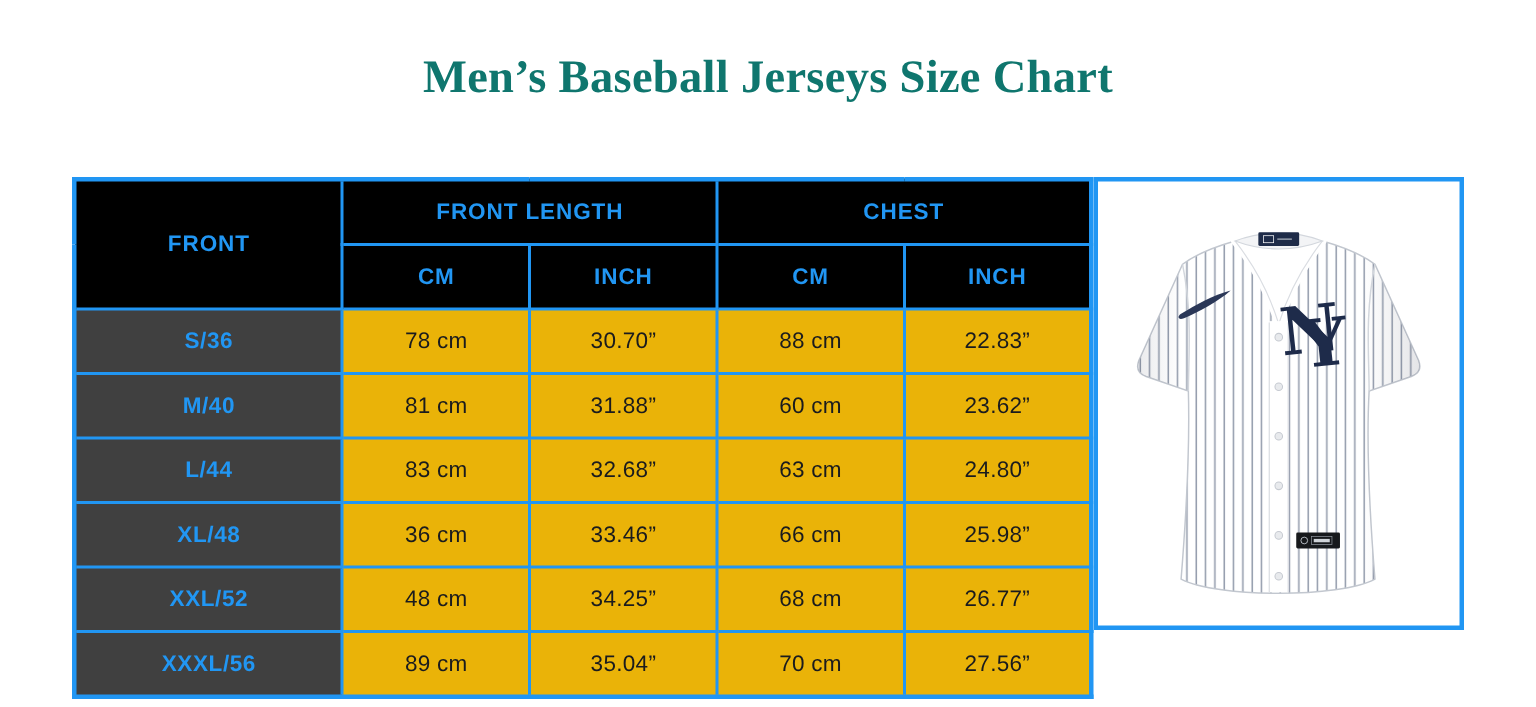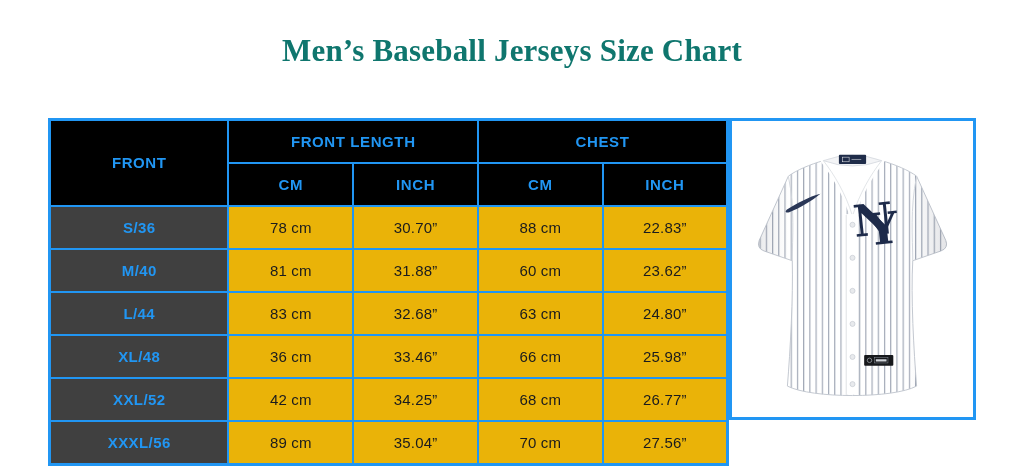--- a/index.html
+++ b/index.html
@@ -125,21 +125,21 @@
         </tr>
         <tr>
           <th>XL/48</th>
           <td>36 cm</td>
           <td>33.46”</td>
           <td>66 cm</td>
           <td>25.98”</td>
         </tr>
         <tr>
           <th>XXL/52</th>
-          <td>42 cm</td>
+          <td>48 cm</td>
           <td>34.25”</td>
           <td>68 cm</td>
           <td>26.77”</td>
         </tr>
         <tr>
           <th>XXXL/56</th>
           <td>89 cm</td>
           <td>35.04”</td>
           <td>70 cm</td>
           <td>27.56”</td>

